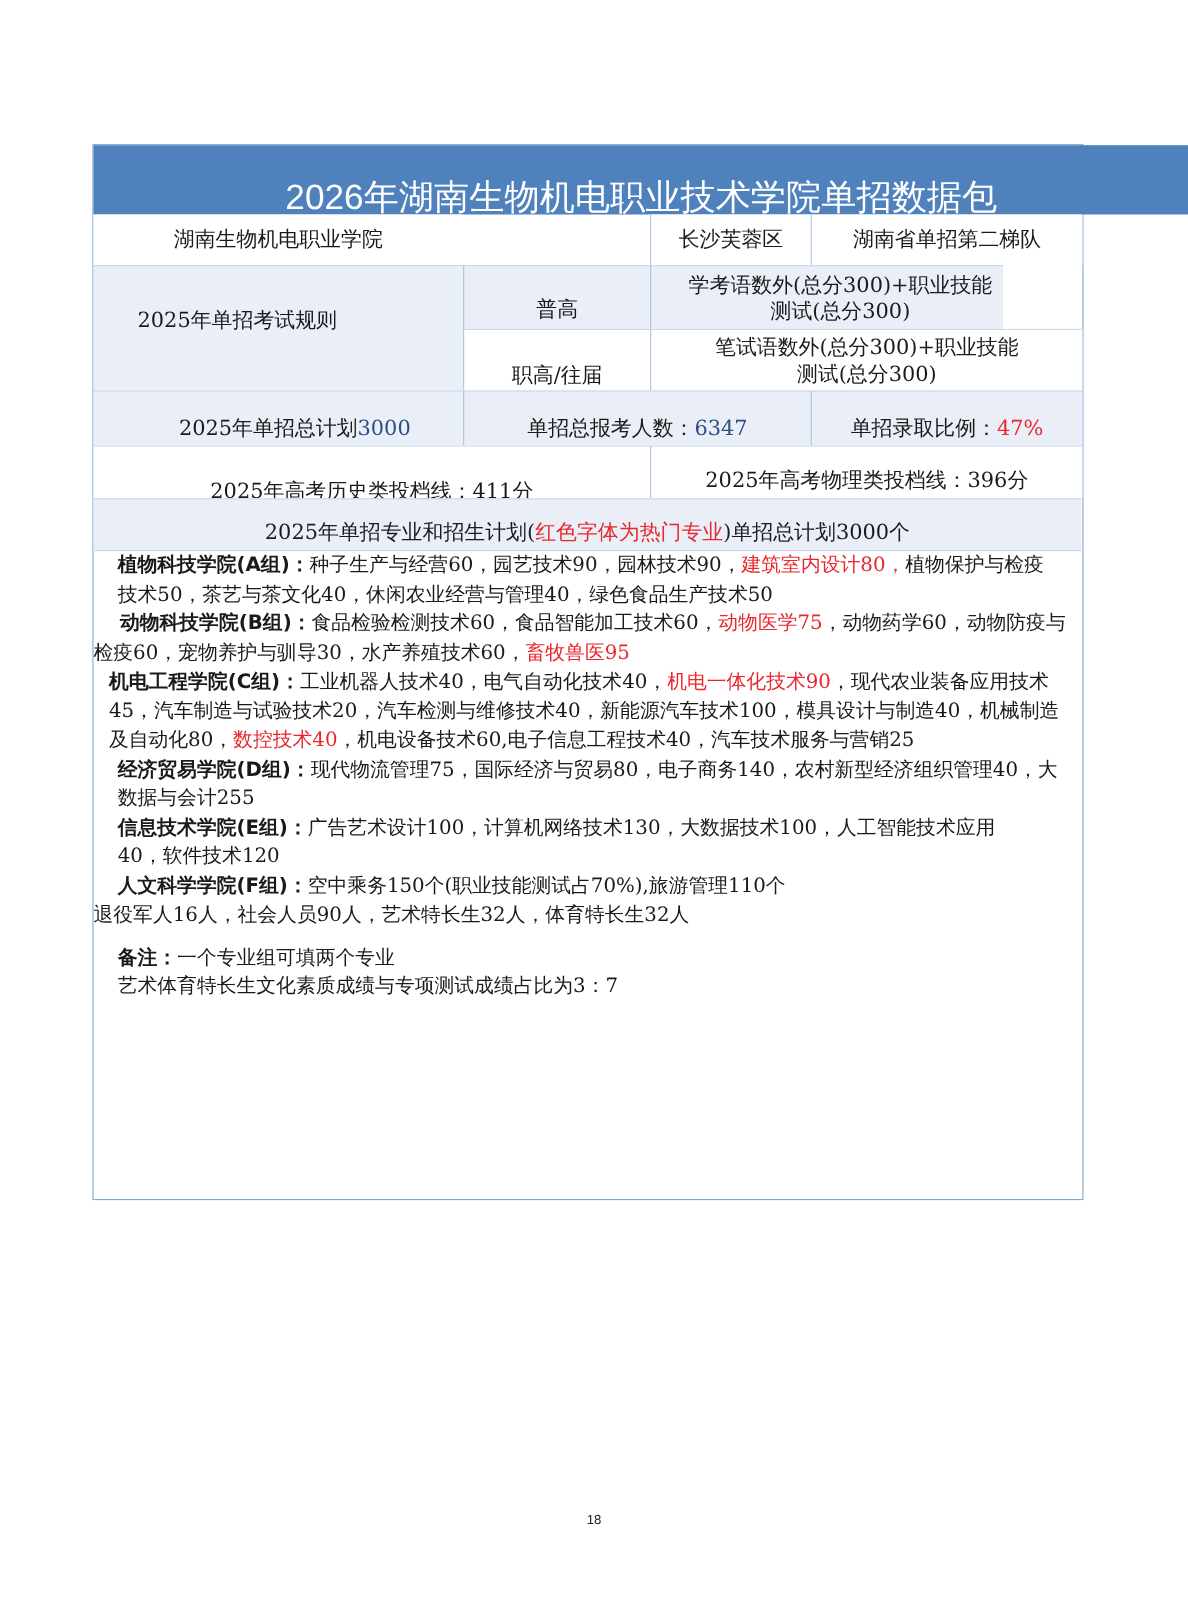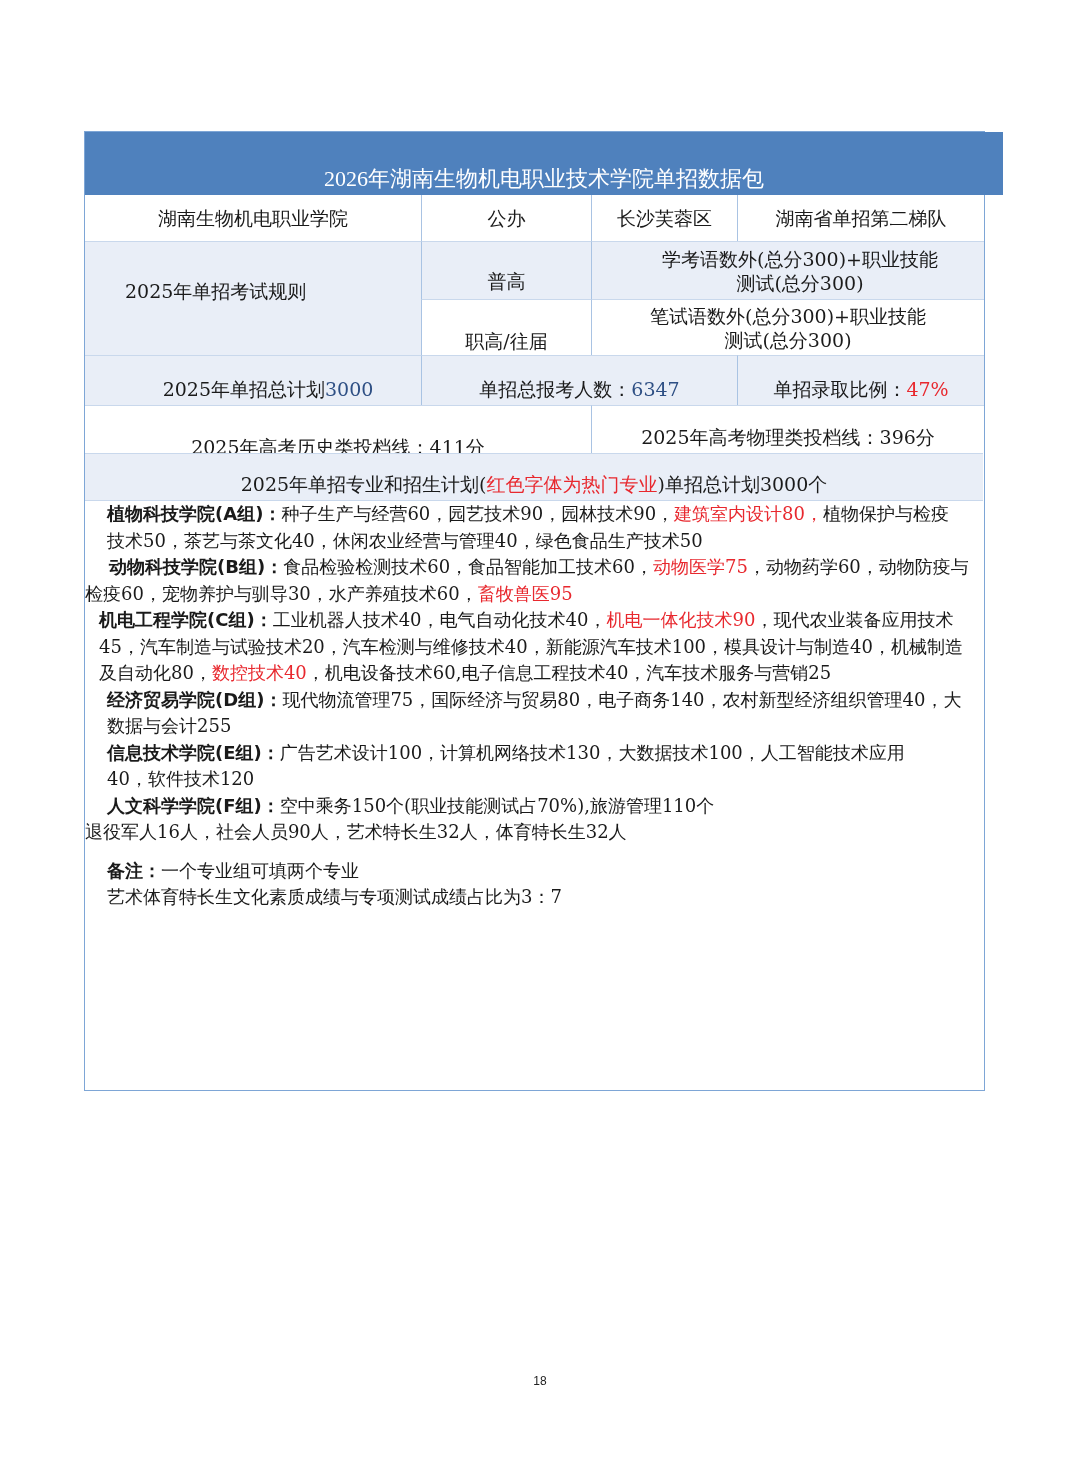--- a/index.html
+++ b/index.html
@@ -1,19 +1,19 @@
 <!DOCTYPE html>
 <html><head>
 <meta charset="utf-8">
 <style>
   html, body { margin:0; padding:0; background:#ffffff; }
   body { width:1080px; height:1466px; position:relative; font-family:"DejaVu Serif","Liberation Serif",serif; color:#1a1a1a; }
   .table { position:absolute; left:84px; top:131px; width:901px; height:960px; border:1.5px solid #7ea6d6; box-sizing:border-box; }
   .cell { position:absolute; box-sizing:border-box; display:flex; align-items:center; justify-content:center; text-align:center; font-size:19px; line-height:24px; }
-  .title { left:0; top:0; width:918px; height:63px; background:#4f81bd; color:#ffffff; font-size:22px; align-items:flex-end; padding-bottom:4px; font-family:Liberation Serif, serif; }
+  .title { left:0; top:0; width:996px; height:63px; background:#4f81bd; color:#ffffff; font-size:32px; align-items:flex-end; padding-bottom:4px; font-family:Liberation Sans, sans-serif; }
   .light { background:#e9eef7; }
   .white { background:#ffffff; }
   .bl { border-left:1.5px solid #a9c3e3; }
   .bt { border-top:1.5px solid #c9d8ec; }
   .blue-num { color:#2e4f84; }
   .red { color:#e8282e;text-align:center; }
   .content { position:absolute; left:0; top:369px; width:898px; font-size:18px; line-height:26.5px; font-family:"DejaVu Serif","Liberation Serif",serif; }
   .para { margin:0; padding:0 0 0 14px; }
   .para.indent2 { padding-left:22px; }
   .para.flush { padding-left:0; }
@@ -22,27 +22,26 @@
   .pagenum { position:absolute; left:0; width:1080px; top:1374px; text-align:center; font-size:12px; font-family:"Liberation Sans","DejaVu Sans",sans-serif; color:#222; }
 </style>
 </head>
 <body>
 
 <div class="table">
 
   <div class="cell title">2026年湖南生物机电职业技术学院单招数据包</div>
 
   <div class="cell white" style="left:0;top:63px;width:336px;height:46px;">湖南生物机电职业学院</div>
-  <div class="cell white bl" style="left:336px;top:63px;width:170px;height:46px;">公办</div>
   <div class="cell white bl" style="left:506px;top:63px;width:146px;height:46px;">长沙芙蓉区</div>
   <div class="cell white bl" style="left:652px;top:63px;width:247px;height:46px;">湖南省单招第二梯队</div>
 
   <div class="cell light bt" style="left:0;top:109px;width:336px;height:114px;justify-content:flex-start;padding-left:40px;padding-bottom:16px;">2025年单招考试规则</div>
   <div class="cell light bt bl" style="left:336px;top:109px;width:170px;height:58px;align-items:flex-end;padding-bottom:6px;">普高</div>
-  <div class="cell light bt bl" style="left:506px;top:109px;width:393px;height:58px;flex-direction:column;padding-left:24px;">
+  <div class="cell light bt bl" style="left:506px;top:109px;width:321px;height:58px;flex-direction:column;padding-left:24px;">
     <span>学考语数外(总分300)+职业技能</span>
     <span>测试(总分300)</span>
   </div>
   <div class="cell white bt bl" style="left:336px;top:167px;width:170px;height:56px;align-items:flex-end;padding-bottom:2px;">职高/往届</div>
   <div class="cell white bt bl" style="left:506px;top:167px;width:393px;height:56px;flex-direction:column;">
     <span>笔试语数外(总分300)+职业技能</span>
     <span>测试(总分300)</span>
   </div>
 
   <div class="cell light bt" style="left:0;top:223px;width:336px;height:50px;align-items:flex-end;padding-bottom:4px;padding-left:30px;">

